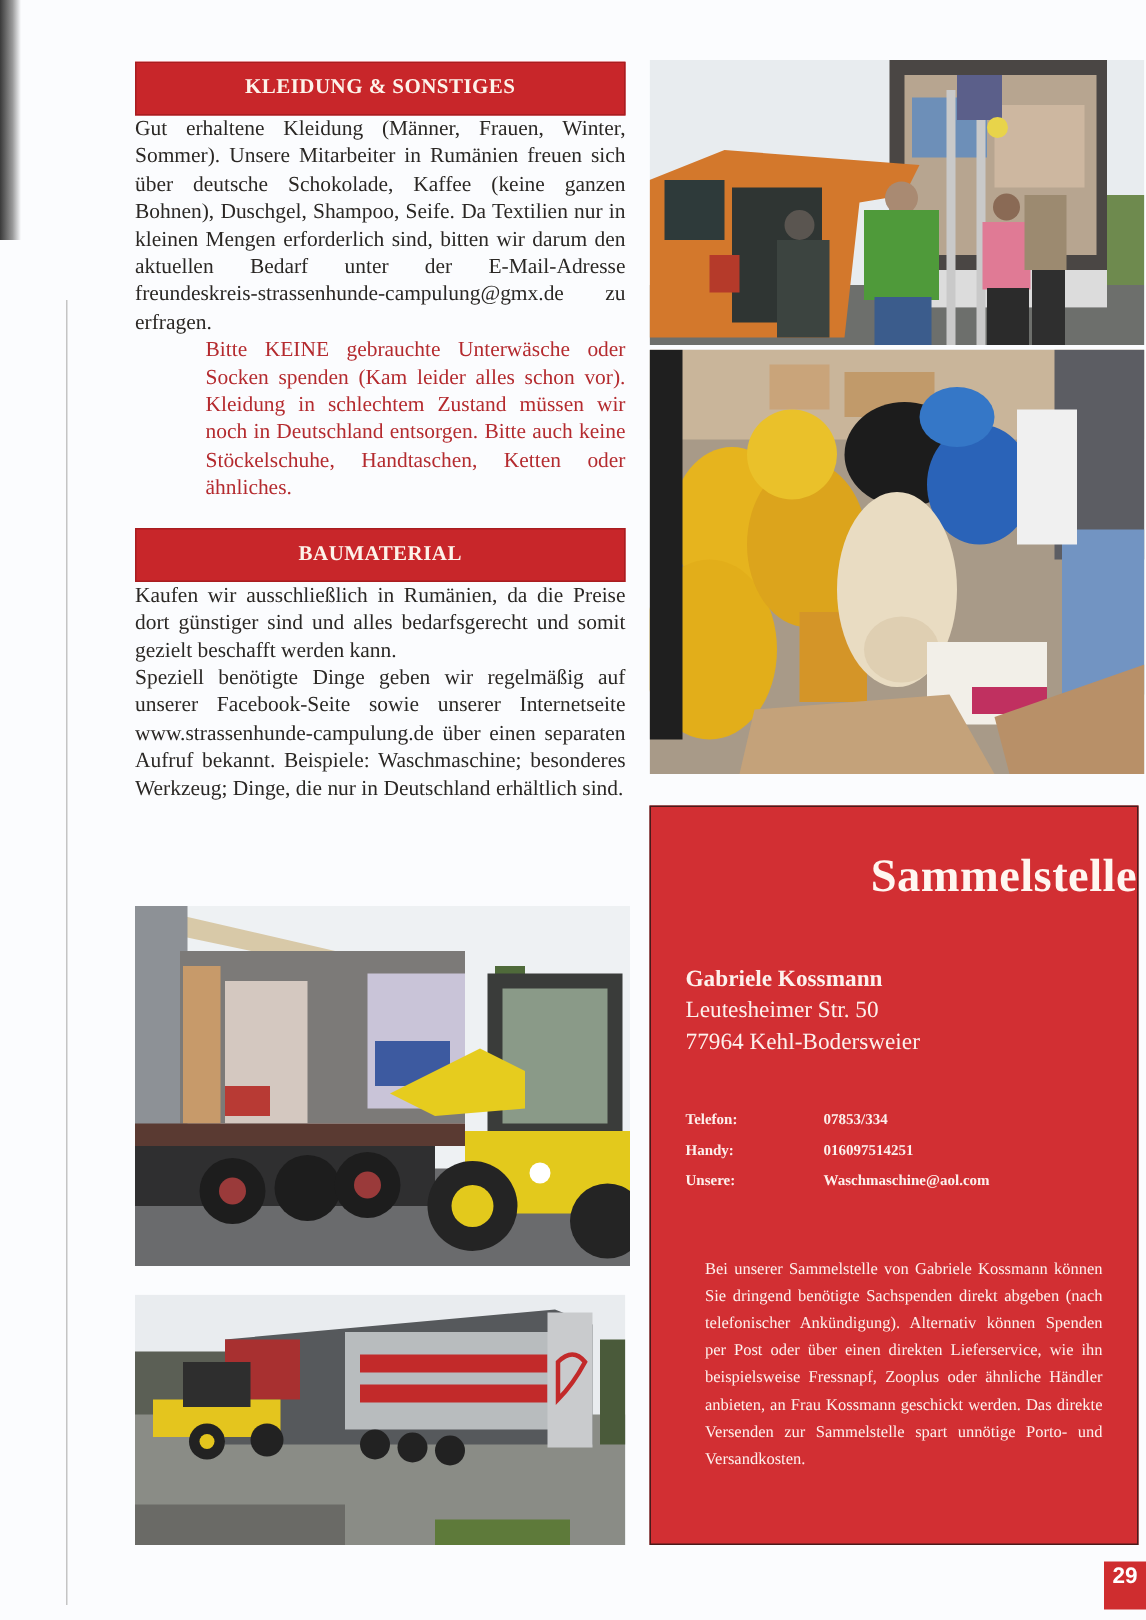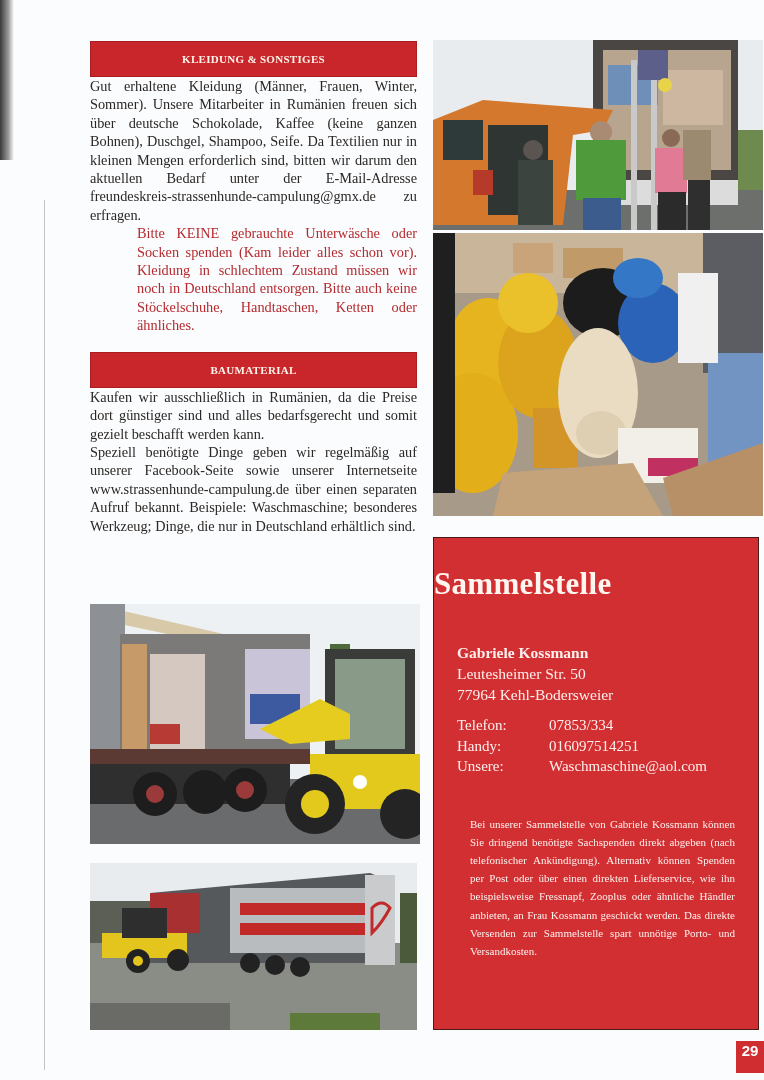--- a/index.html
+++ b/index.html
@@ -13,21 +13,21 @@
     position:absolute; left:0; top:0; width:14px; height:160px;
     background:linear-gradient(to right,#3a3a3a,#9a9a9a 60%,rgba(255,255,255,0));
   }
   .gutter-line {
     position:absolute; left:44px; top:200px; width:1px; height:870px;
     background:#c4c4c4;
   }
   .left-col { position:absolute; left:90px; top:41px; width:327px; }
   .section-header {
     background:#c8262a; color:#fdf3ea; text-align:center;
-    font-weight:bold; font-size:11px; letter-spacing:0.3px;
+    font-weight:bold; font-size:14px; letter-spacing:0.3px;
     height:36px; line-height:36px;
     box-shadow: inset 0 0 0 1px #a81d20;
   }
   p.body {
     margin:0; font-size:14.3px; line-height:18.4px; text-align:justify;
     hyphens:manual;
   }
   p.red { color:#b42a2e;margin-left:47px; }
   .p1 { margin-top:20px; }
   .p2 { margin-top:20px; }
@@ -39,26 +39,26 @@
     position:absolute; overflow:hidden;
   }
   .photo svg { display:block; width:100%; height:100%; }
 
   .info-box {
     position:absolute; left:433px; top:537px; width:326px; height:493px;
     background:#d22f33; border:1.5px solid #4a1a1a; box-sizing:border-box;
     color:#fdf0ec;
   }
   .info-title {
-    text-align:left; font-size:31px; font-weight:bold;
+    text-align:right; font-size:31px; font-weight:bold;
     margin-top:28px; letter-spacing:0.3px; color:#fff6f0;
   }
   .info-contact { margin:26px 0 0 23px; font-size:15.5px; line-height:21px; }
   .info-name { font-weight:bold;margin-top:40px; }
-  .info-rows { margin:10px 0 0 23px; font-size:15px; line-height:20.5px; }
+  .info-rows { margin:32px 0 0 23px; font-size:10px; line-height:20.5px;font-weight:bold; }
   .info-row { display:flex; }
   .info-row .k { width:92px; }
   .info-desc {
     margin:38px 23px 0 36px; font-size:11px; line-height:18.2px; text-align:justify;
   }
   .page-number {
     position:absolute; left:736px; top:1041px; width:28px; height:32px;
     background:#cf2d2f; color:#fff; font-family:"Liberation Sans", sans-serif;
     font-weight:bold; font-size:15px; line-height:20px; text-align:center;
   }

